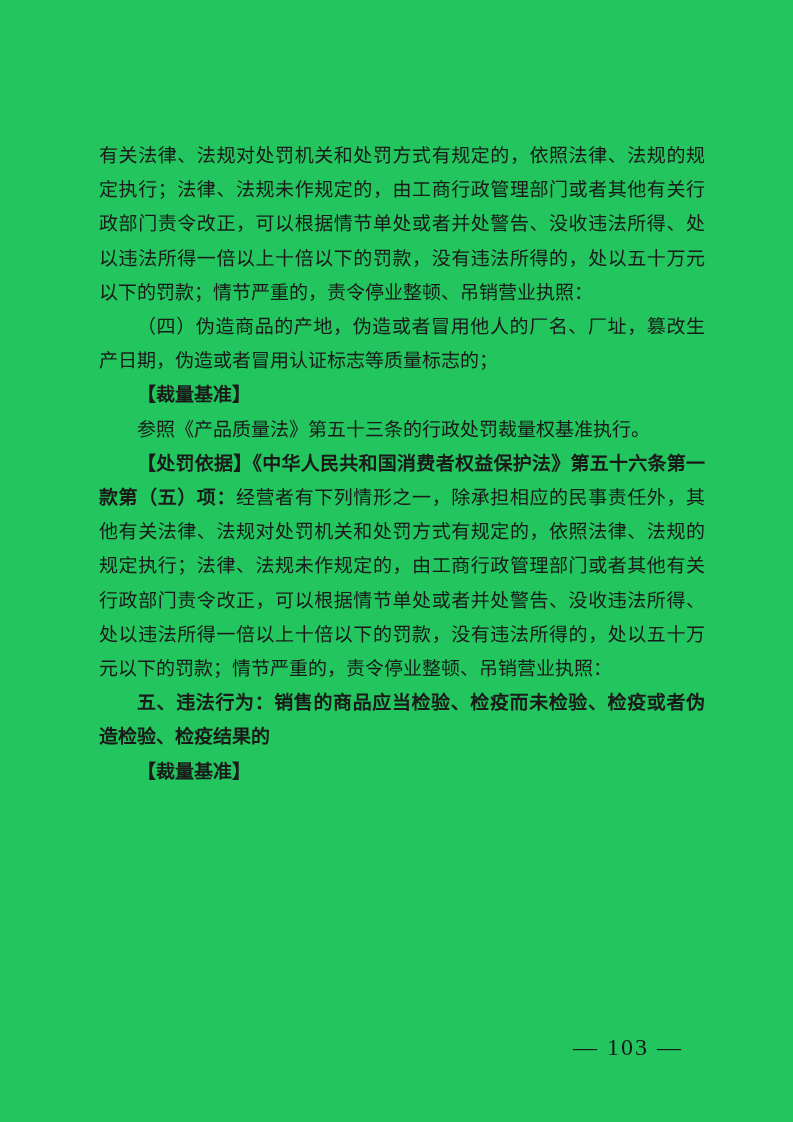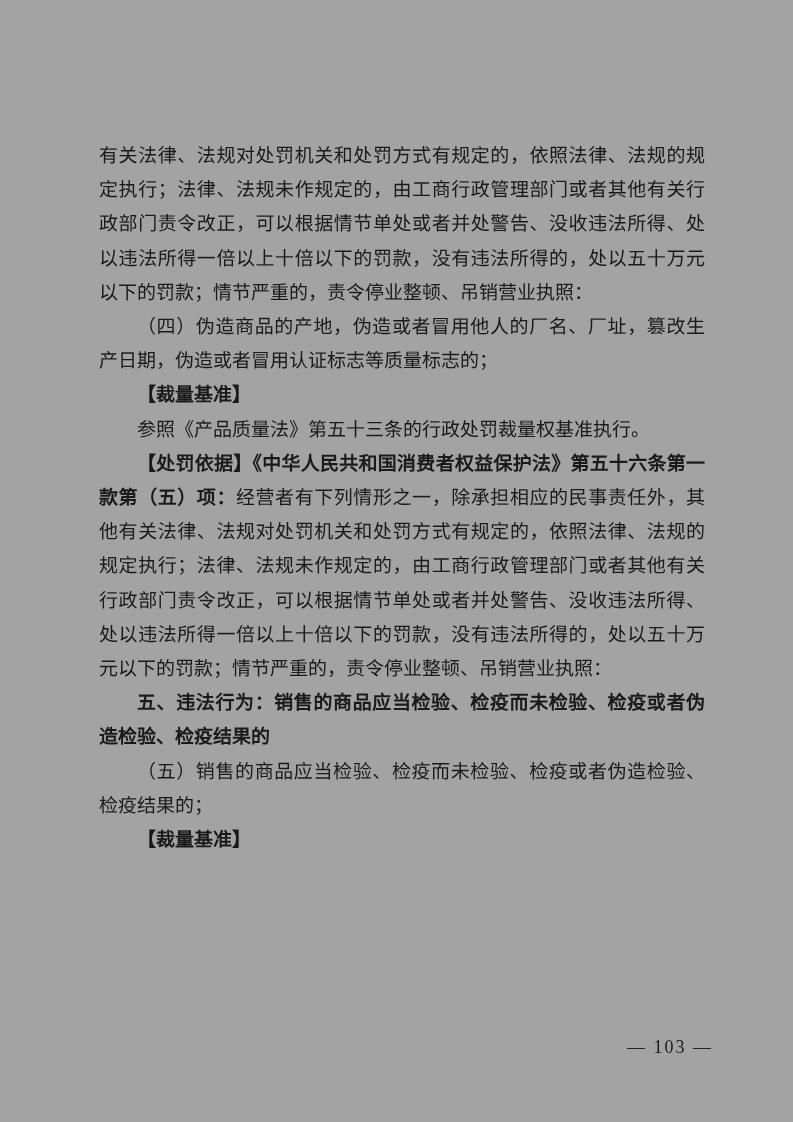--- a/index.html
+++ b/index.html
@@ -1,20 +1,20 @@
 <!DOCTYPE html>
 <html lang="zh-CN"><head>
 <meta charset="utf-8">
 <style>
   html,body{margin:0;padding:0;background:#ffffff;}
   .page{
     position:relative;
     width:793px;
     height:1122px;
-    background:#a3a3a3;
+    background:#22c55e;
     overflow:hidden;
     font-family:"Liberation Serif","DejaVu Serif",serif;
     color:#1a1a1a;
   }
   .text-block{
     position:absolute;
     left:99px;
     top:139px;
     width:606px;
   }
@@ -27,22 +27,22 @@
     word-break:break-all;
   }
   p.indent{text-indent:2em;}
   .hei{
     font-weight:700;
     font-family:Liberation Sans, sans-serif;
   }
   .footer{
     position:absolute;
     top:1032px;
-    right:80px;
-    font-size:18px;
+    right:110px;
+    font-size:24px;
     line-height:30px;
     letter-spacing:2px;
     color:#1a1a1a;
   }
 </style>
 </head>
 <body>
 
 <div class="page">
   <div class="text-block">
@@ -52,21 +52,20 @@
     <p class="indent">（四）伪造商品的产地，伪造或者冒用他人的厂名、厂址，篡改生产日期，伪造或者冒用认证标志等质量标志的；</p>
 
     <p class="indent hei">【裁量基准】</p>
 
     <p class="indent">参照《产品质量法》第五十三条的行政处罚裁量权基准执行。</p>
 
     <p class="indent"><span class="hei">【处罚依据】《中华人民共和国消费者权益保护法》第五十六条第一款第（五）项：</span><span>经营者有下列情形之一，除承担相应的民事责任外，其他有关法律、法规对处罚机关和处罚方式有规定的，依照法律、法规的规定执行；法律、法规未作规定的，由工商行政管理部门或者其他有关行政部门责令改正，可以根据情节单处或者并处警告、没收违法所得、处以违法所得一倍以上十倍以下的罚款，没有违法所得的，处以五十万元以下的罚款；情节严重的，责令停业整顿、吊销营业执照：</span></p>
 
     <p class="indent hei">五、违法行为：销售的商品应当检验、检疫而未检验、检疫或者伪造检验、检疫结果的</p>
 
-    <p class="indent">（五）销售的商品应当检验、检疫而未检验、检疫或者伪造检验、检疫结果的；</p>
 
     <p class="indent hei">【裁量基准】</p>
 
 
 
   </div>
 
   <div class="footer">— 103 —</div>
 </div>
 

